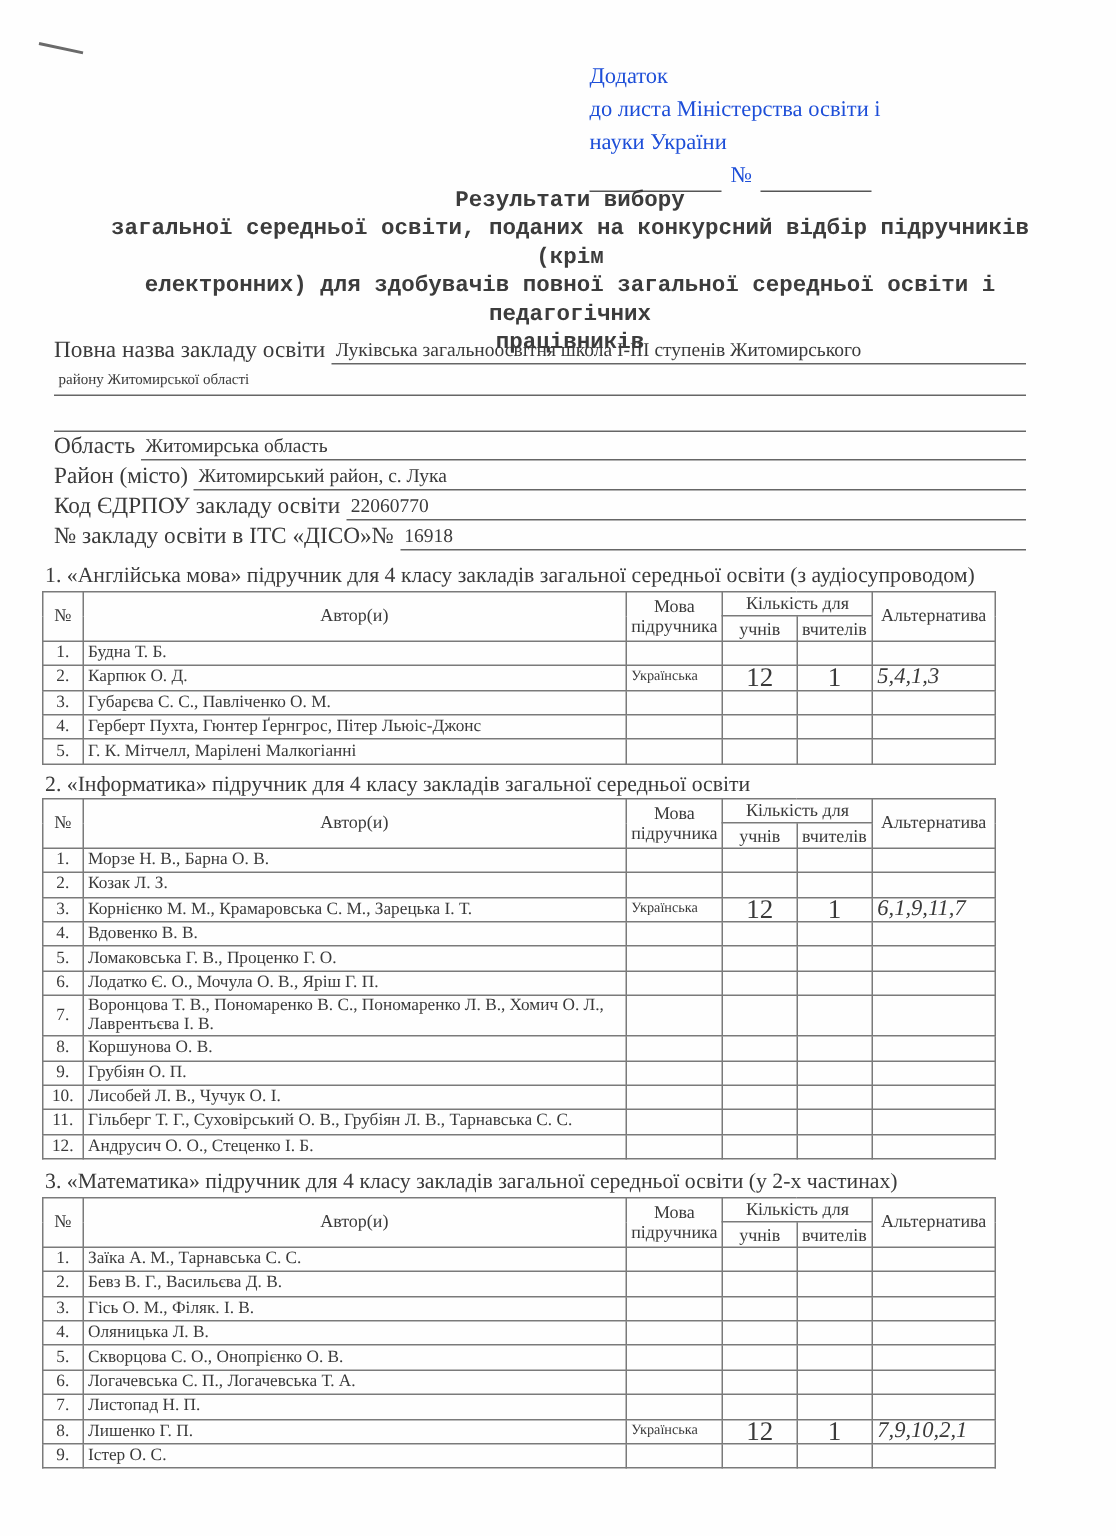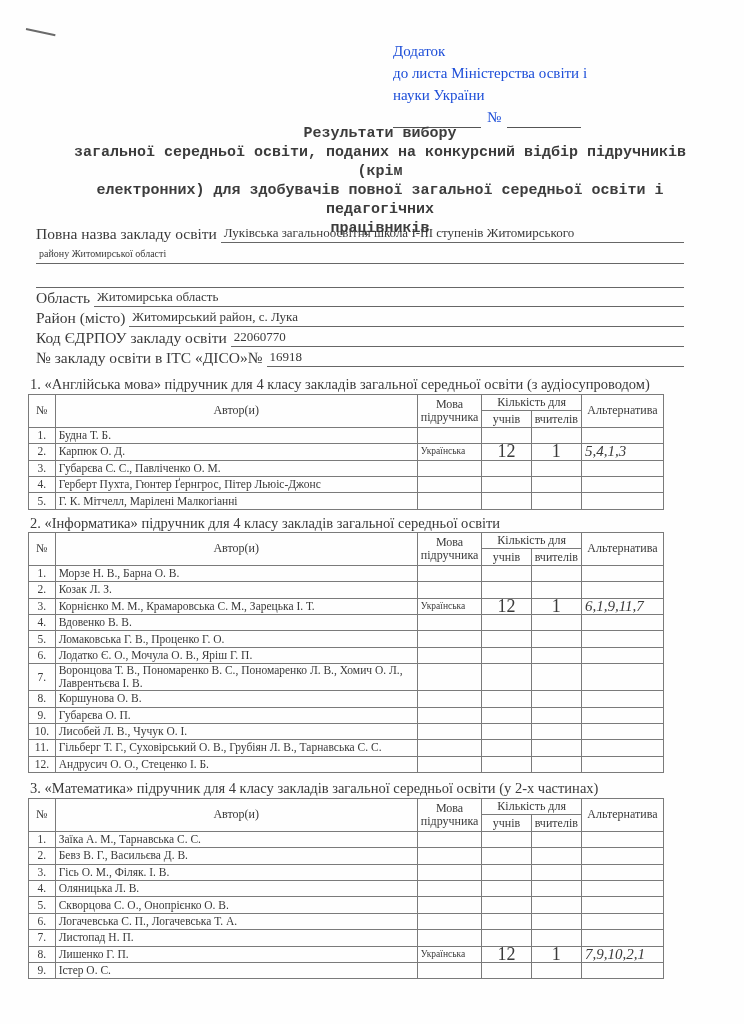--- a/index.html
+++ b/index.html
@@ -253,21 +253,21 @@
       <tr>
         <td class="num">8.</td>
         <td>Коршунова О. В.</td>
         <td class="lang"></td>
         <td class="cnt"></td>
         <td class="cnt"></td>
         <td class="alt"></td>
       </tr>
       <tr>
         <td class="num">9.</td>
-        <td>Губарєва О. П.</td>
+        <td>Грубіян О. П.</td>
         <td class="lang"></td>
         <td class="cnt"></td>
         <td class="cnt"></td>
         <td class="alt"></td>
       </tr>
       <tr>
         <td class="num">10.</td>
         <td>Лисобей Л. В., Чучук О. І.</td>
         <td class="lang"></td>
         <td class="cnt"></td>

